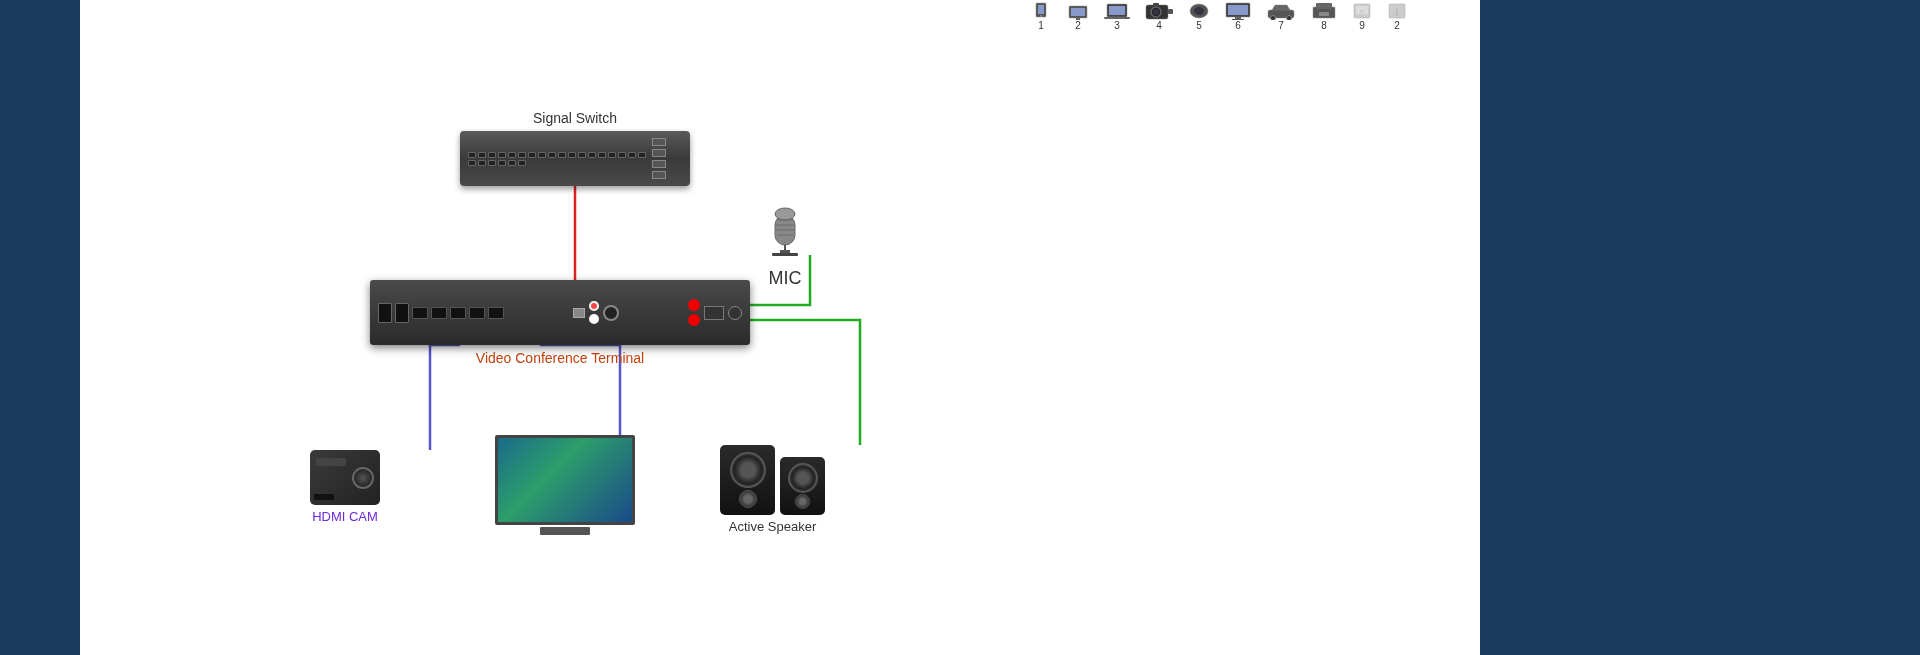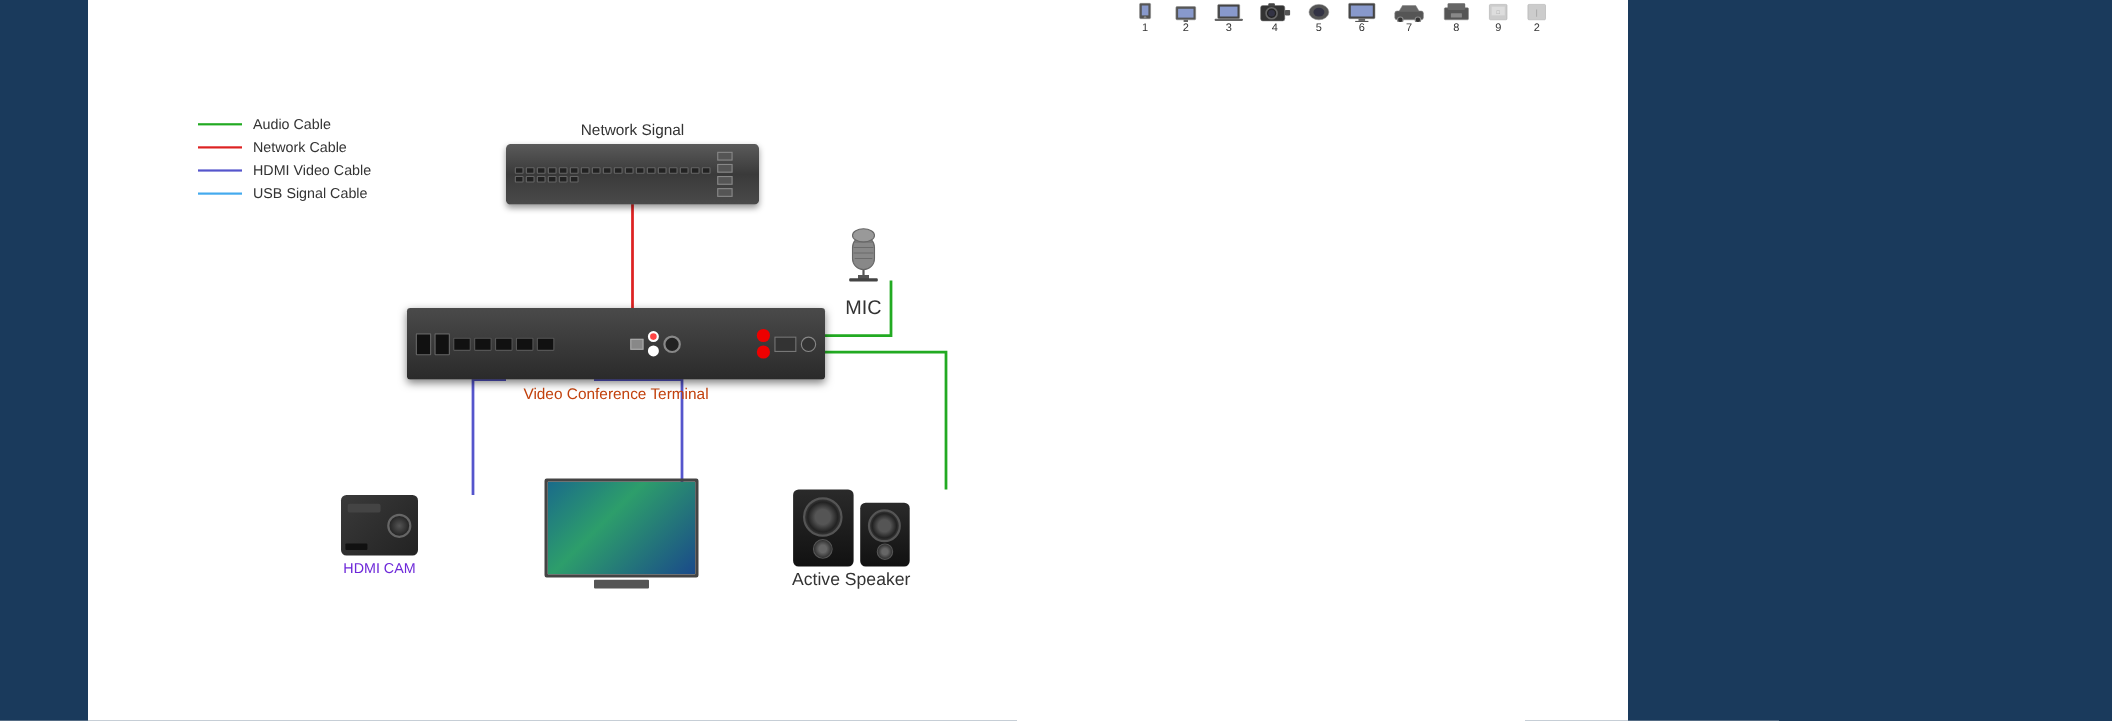--- a/index.html
+++ b/index.html
@@ -257,21 +257,21 @@
 
     
     .speaker {
       position: absolute;
       top: 385px;
       left: 440px;
       text-align: center;
     }
 
     .speaker-label {
-      font-size: 16px;
+      font-size: 13px;
       color: #333;
       margin-top: 4px;
     }
 
     
     .connections-svg {
       position: absolute;
       top: 0;
       left: 0;
       width: 100%;
@@ -462,56 +462,38 @@
 
     <div class="top-dev">
       <svg width="20" height="18" viewBox="0 0 20 18">
         <rect x="2" y="2" width="16" height="14" rx="1" fill="#ccc" stroke="#aaa" stroke-width="0.5"></rect>
         <text x="10" y="12" text-anchor="middle" font-size="7" fill="#999">|</text>
       </svg>
       <span>2</span>
     </div>
   </div>
 
-  <div class="legend">
-    <div class="legend-item">
-      <div class="legend-line" style="background:#22aa22;"></div>
-      <span>Audio Cable</span>
-    </div>
-    <div class="legend-item">
-      <div class="legend-line" style="background:#dd2222;"></div>
-      <span>Network Cable</span>
-    </div>
-    <div class="legend-item">
-      <div class="legend-line" style="background:#5555cc;"></div>
-      <span>HDMI Video Cable</span>
-    </div>
-    <div class="legend-item">
-      <div class="legend-line" style="background:#44aaee;"></div>
-      <span>USB Signal Cable</span>
-    </div>
-  </div>
 
   <div class="diagram">
 
     <svg class="connections-svg">
 
       <line x1="295" y1="115" x2="295" y2="225" stroke="#dd2222" stroke-width="2.5"></line>
 
       <polyline points="390,245 530,245 530,195" stroke="#22aa22" stroke-width="2.5" fill="none"></polyline>
 
       <polyline points="390,260 580,260 580,385" stroke="#22aa22" stroke-width="2.5" fill="none"></polyline>
 
       <polyline points="180,285 150,285 150,390" stroke="#5555cc" stroke-width="2.5" fill="none"></polyline>
 
       <polyline points="260,285 340,285 340,380" stroke="#5555cc" stroke-width="2.5" fill="none"></polyline>
     </svg>
 
     <div class="network-switch">
-      <div class="switch-label">Network Signal</div>
+      <div class="switch-label">Signal Switch</div>
       <div class="switch-device">
         <div class="switch-ports">
 
           <div class="switch-port"></div>
           <div class="switch-port"></div>
           <div class="switch-port"></div>
           <div class="switch-port"></div>
           <div class="switch-port"></div>
           <div class="switch-port"></div>
           <div class="switch-port"></div>

